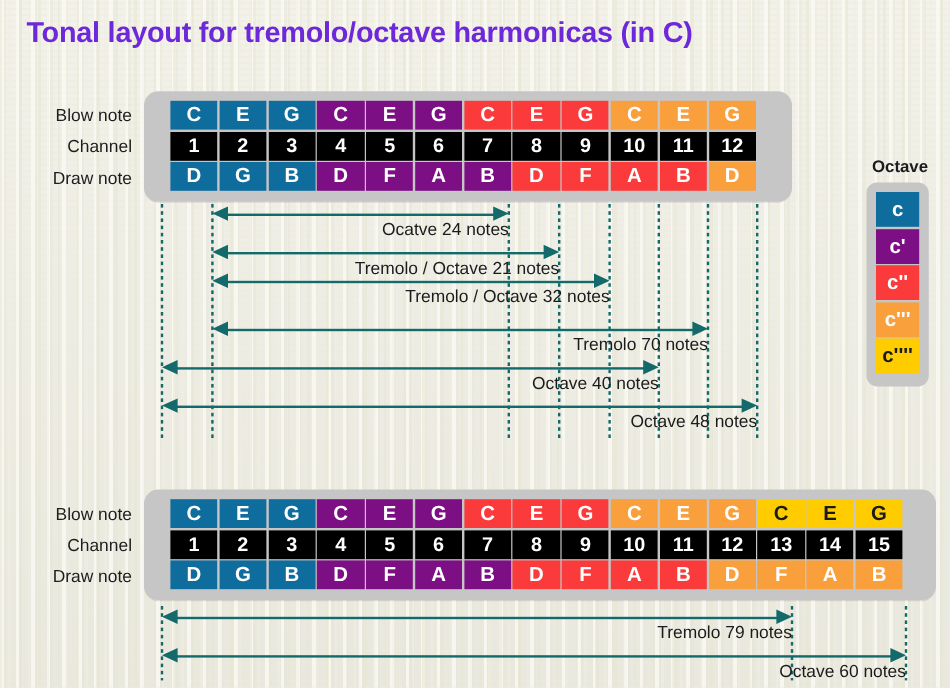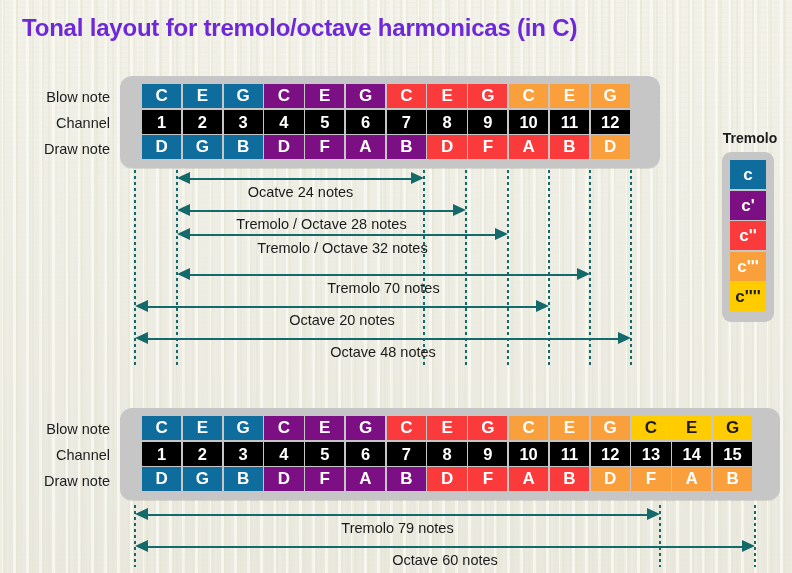--- a/index.html
+++ b/index.html
@@ -61,21 +61,21 @@
   
   .arrowrow{position:absolute;height:26px;}
   .aline{
     position:absolute;top:6px;height:2px;background:#14696a;
   }
   .ahead{position:absolute;top:0px;width:0;height:0;
     border-top:6.5px solid transparent;border-bottom:6.5px solid transparent;}
   .ahead.l{border-right:13px solid #14696a;}
   .ahead.r{border-left:13px solid #14696a;}
   .alabel{
-    position:absolute;top:12px;width:100%;text-align:center;
+    position:absolute;top:12px;width:100%;text-align:right;
     font-size:14.5px;color:#1b1b1b;white-space:nowrap;
   }
 
   
   .legend-title{
     position:absolute;left:712px;top:130px;width:76px;text-align:center;
     font-size:14px;font-weight:bold;color:#1c1c1c;
   }
   .legend-box{
     position:absolute;left:722px;top:152px;width:52px;height:170px;
@@ -180,39 +180,39 @@
       <div class="arrowrow" style="left: 177px; top: 172px; width: 247px;">
         <div class="aline" style="left: 11px; width: 225px;"></div>
         <div class="ahead l" style="left: 0px;"></div>
         <div class="ahead r" style="right: 0px;"></div>
         <div class="alabel">Ocatve 24 notes</div>
       </div>
       <div class="arrowrow" style="left: 177px; top: 204px; width: 289px;">
         <div class="aline" style="left: 11px; width: 267px;"></div>
         <div class="ahead l" style="left: 0px;"></div>
         <div class="ahead r" style="right: 0px;"></div>
-        <div class="alabel">Tremolo / Octave 28 notes</div>
+        <div class="alabel">Tremolo / Octave 21 notes</div>
       </div>
       <div class="arrowrow" style="left: 177px; top: 228px; width: 331px;">
         <div class="aline" style="left: 11px; width: 309px;"></div>
         <div class="ahead l" style="left: 0px;"></div>
         <div class="ahead r" style="right: 0px;"></div>
         <div class="alabel">Tremolo / Octave 32 notes</div>
       </div>
       <div class="arrowrow" style="left: 177px; top: 268px; width: 413px;">
         <div class="aline" style="left: 11px; width: 391px;"></div>
         <div class="ahead l" style="left: 0px;"></div>
         <div class="ahead r" style="right: 0px;"></div>
         <div class="alabel">Tremolo 70 notes</div>
       </div>
       <div class="arrowrow" style="left: 135px; top: 300px; width: 414px;">
         <div class="aline" style="left: 11px; width: 392px;"></div>
         <div class="ahead l" style="left: 0px;"></div>
         <div class="ahead r" style="right: 0px;"></div>
-        <div class="alabel">Octave 20 notes</div>
+        <div class="alabel">Octave 40 notes</div>
       </div>
       <div class="arrowrow" style="left: 135px; top: 332px; width: 496px;">
         <div class="aline" style="left: 11px; width: 474px;"></div>
         <div class="ahead l" style="left: 0px;"></div>
         <div class="ahead r" style="right: 0px;"></div>
         <div class="alabel">Octave 48 notes</div>
       </div>
     </div>
 
   <div class="harp h2"></div>
@@ -312,21 +312,21 @@
         <div class="alabel">Tremolo 79 notes</div>
       </div>
       <div class="arrowrow" style="left: 135px; top: 540px; width: 620px;">
         <div class="aline" style="left: 11px; width: 598px;"></div>
         <div class="ahead l" style="left: 0px;"></div>
         <div class="ahead r" style="right: 0px;"></div>
         <div class="alabel">Octave 60 notes</div>
       </div>
     </div>
 
-  <div class="legend-title">Tremolo</div>
+  <div class="legend-title">Octave</div>
   <div class="legend-box"></div>
   <div class="legend-stack" id="legend-stack">
       <div class="lc" style="background: rgb(15, 109, 158);">c</div>
       <div class="lc" style="background: rgb(125, 15, 132);">c'</div>
       <div class="lc" style="background: rgb(251, 59, 59);">c''</div>
       <div class="lc" style="background: rgb(249, 160, 60);">c'''</div>
       <div class="lc dark" style="background: rgb(255, 204, 0);">c''''</div>
     </div>
 
 </div>

